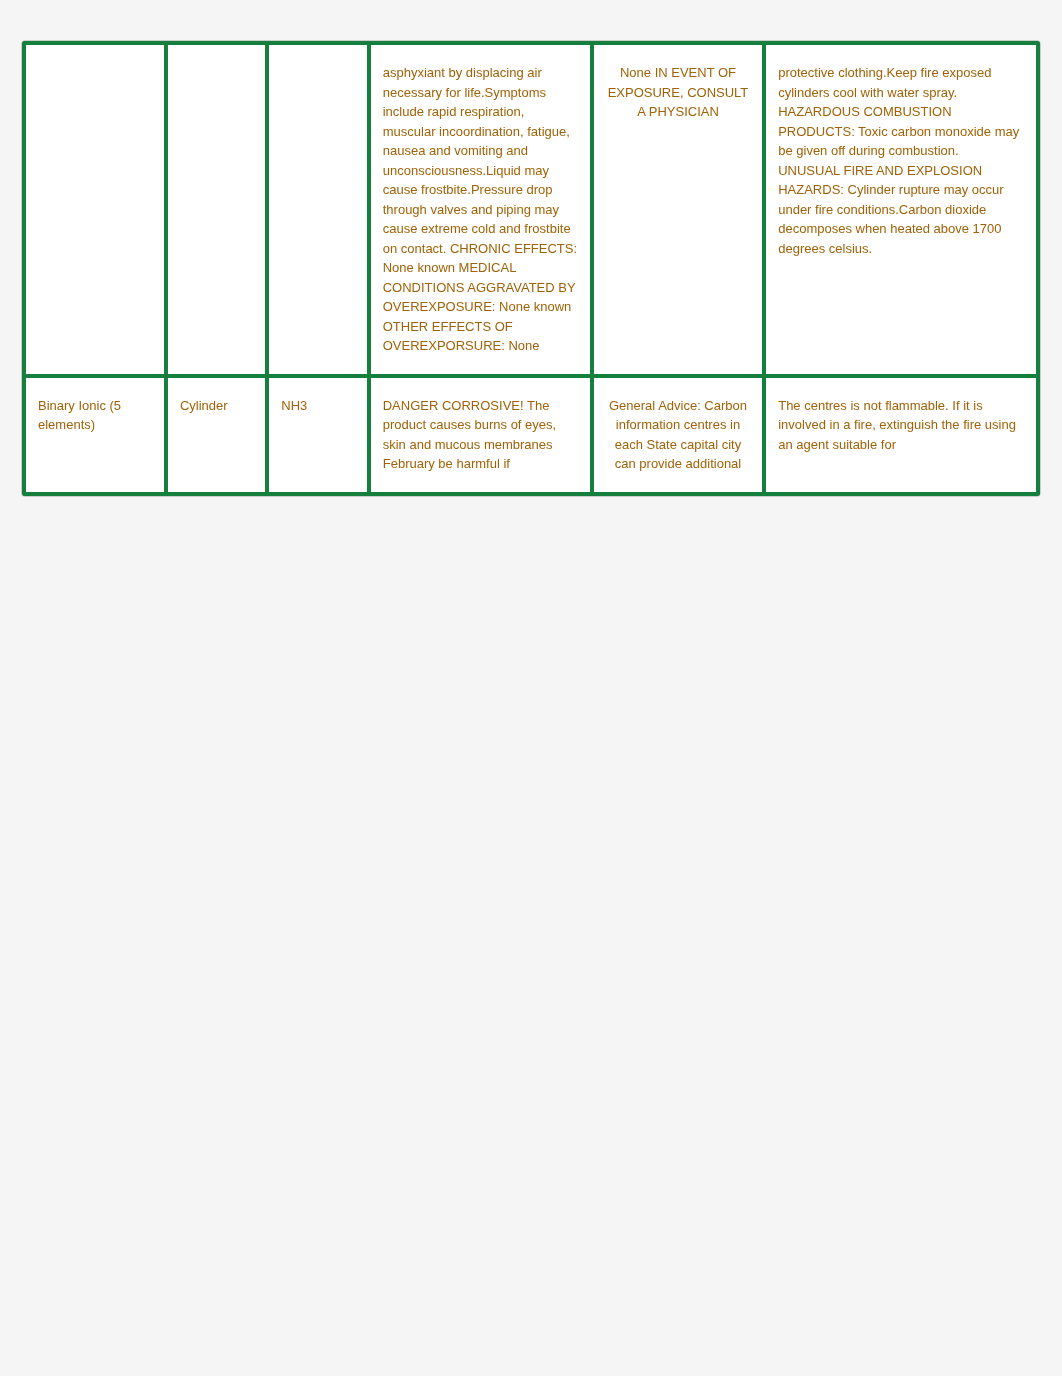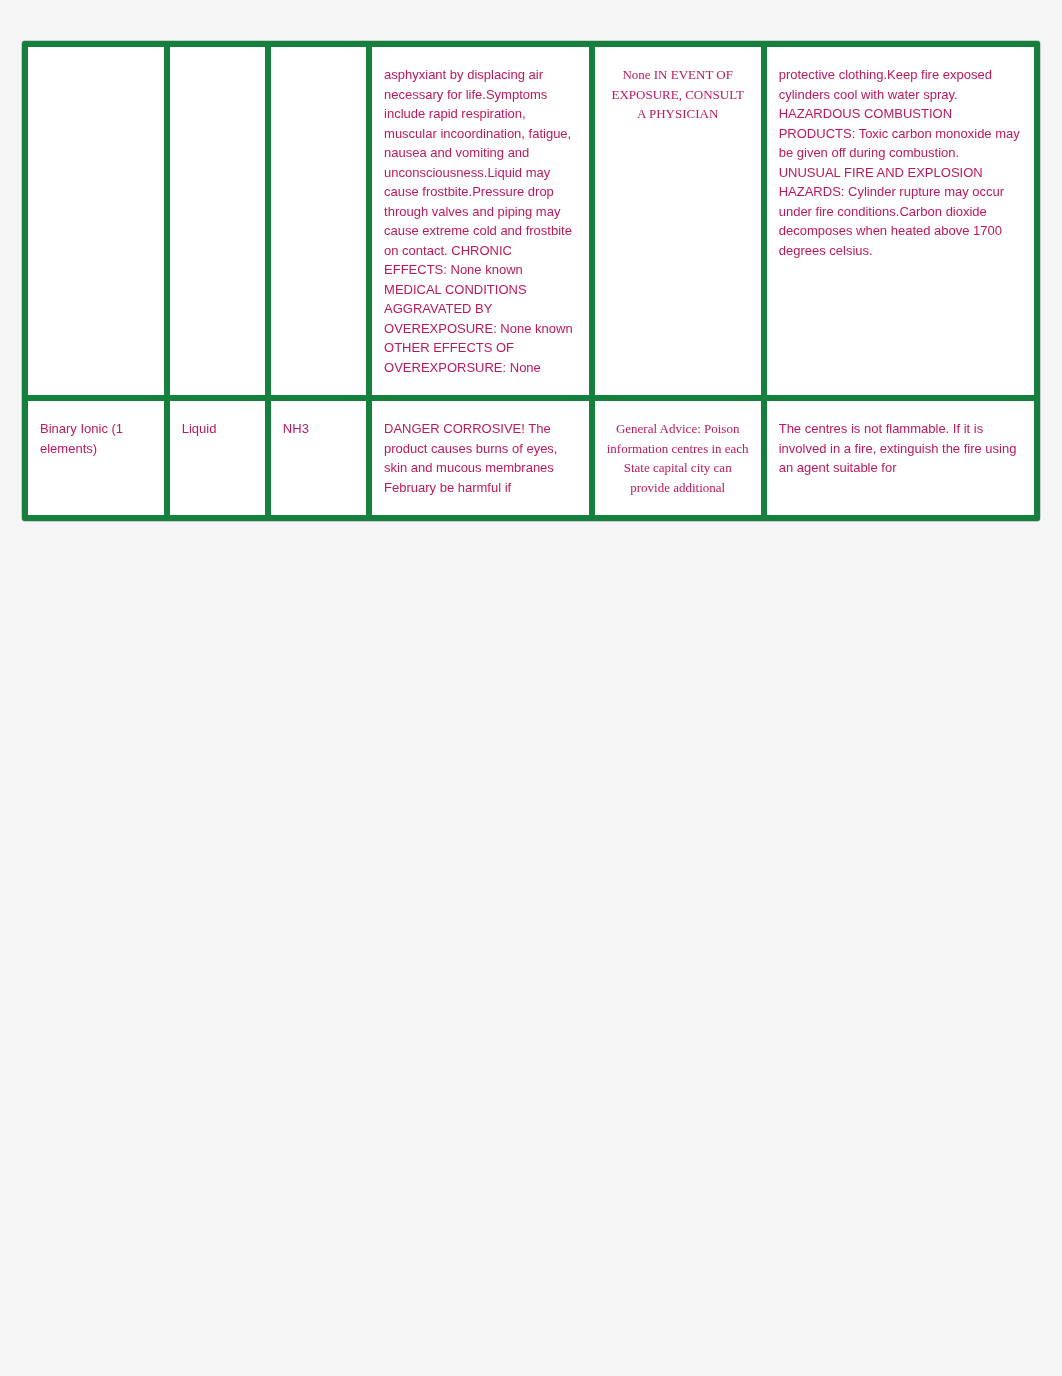--- a/index.html
+++ b/index.html
@@ -26,42 +26,41 @@
       margin: 0 auto;
     }
 
     table {
       width: 100%;
       border-collapse: collapse;
       table-layout: fixed;
     }
 
     td {
-      border: 6px solid #15803d;
+      border: 4px solid #15803d;
       padding: 18px 12px;
       vertical-align: top;
       font-size: 13px;
       line-height: 1.5;
-      color: #be185d;
+      color: #a16207;
     }
 
     .col-1 { width: 14%; }
     .col-2 { width: 10%; }
     .col-3 { width: 10%; }
     .col-4 { width: 22%; }
     .col-5 { width: 17%; }
     .col-6 { width: 27%; }
 
     .empty-cell {
       background: #fff;
     }
 
     .text-center {
       text-align: center;
-      font-family: Liberation Serif, serif;
     }
   </style>
 </head>
 <body>
 
 <div class="table-container">
   <table>
     <colgroup>
       <col class="col-1">
       <col class="col-2">
@@ -75,22 +74,22 @@
       <tr>
         <td class="empty-cell"></td>
         <td class="empty-cell"></td>
         <td class="empty-cell"></td>
         <td>asphyxiant by displacing air necessary for life.Symptoms include rapid respiration, muscular incoordination, fatigue, nausea and vomiting and unconsciousness.Liquid may cause frostbite.Pressure drop through valves and piping may cause extreme cold and frostbite on contact. CHRONIC EFFECTS: None known MEDICAL CONDITIONS AGGRAVATED BY OVEREXPOSURE: None known OTHER EFFECTS OF OVEREXPORSURE: None</td>
         <td class="text-center">None IN EVENT OF EXPOSURE, CONSULT A PHYSICIAN</td>
         <td>protective clothing.Keep fire exposed cylinders cool with water spray. HAZARDOUS COMBUSTION PRODUCTS: Toxic carbon monoxide may be given off during combustion. UNUSUAL FIRE AND EXPLOSION HAZARDS: Cylinder rupture may occur under fire conditions.Carbon dioxide decomposes when heated above 1700 degrees celsius.</td>
       </tr>
 
       <tr>
-        <td>Binary Ionic (1 elements)</td>
-        <td>Liquid</td>
+        <td>Binary Ionic (5 elements)</td>
+        <td>Cylinder</td>
         <td>NH3</td>
         <td>DANGER CORROSIVE! The product causes burns of eyes, skin and mucous membranes February be harmful if</td>
-        <td class="text-center">General Advice: Poison information centres in each State capital city can provide additional</td>
+        <td class="text-center">General Advice: Carbon information centres in each State capital city can provide additional</td>
         <td>The centres is not flammable. If it is involved in a fire, extinguish the fire using an agent suitable for</td>
       </tr>
     </tbody>
   </table>
 </div>
 
 </body></html>

